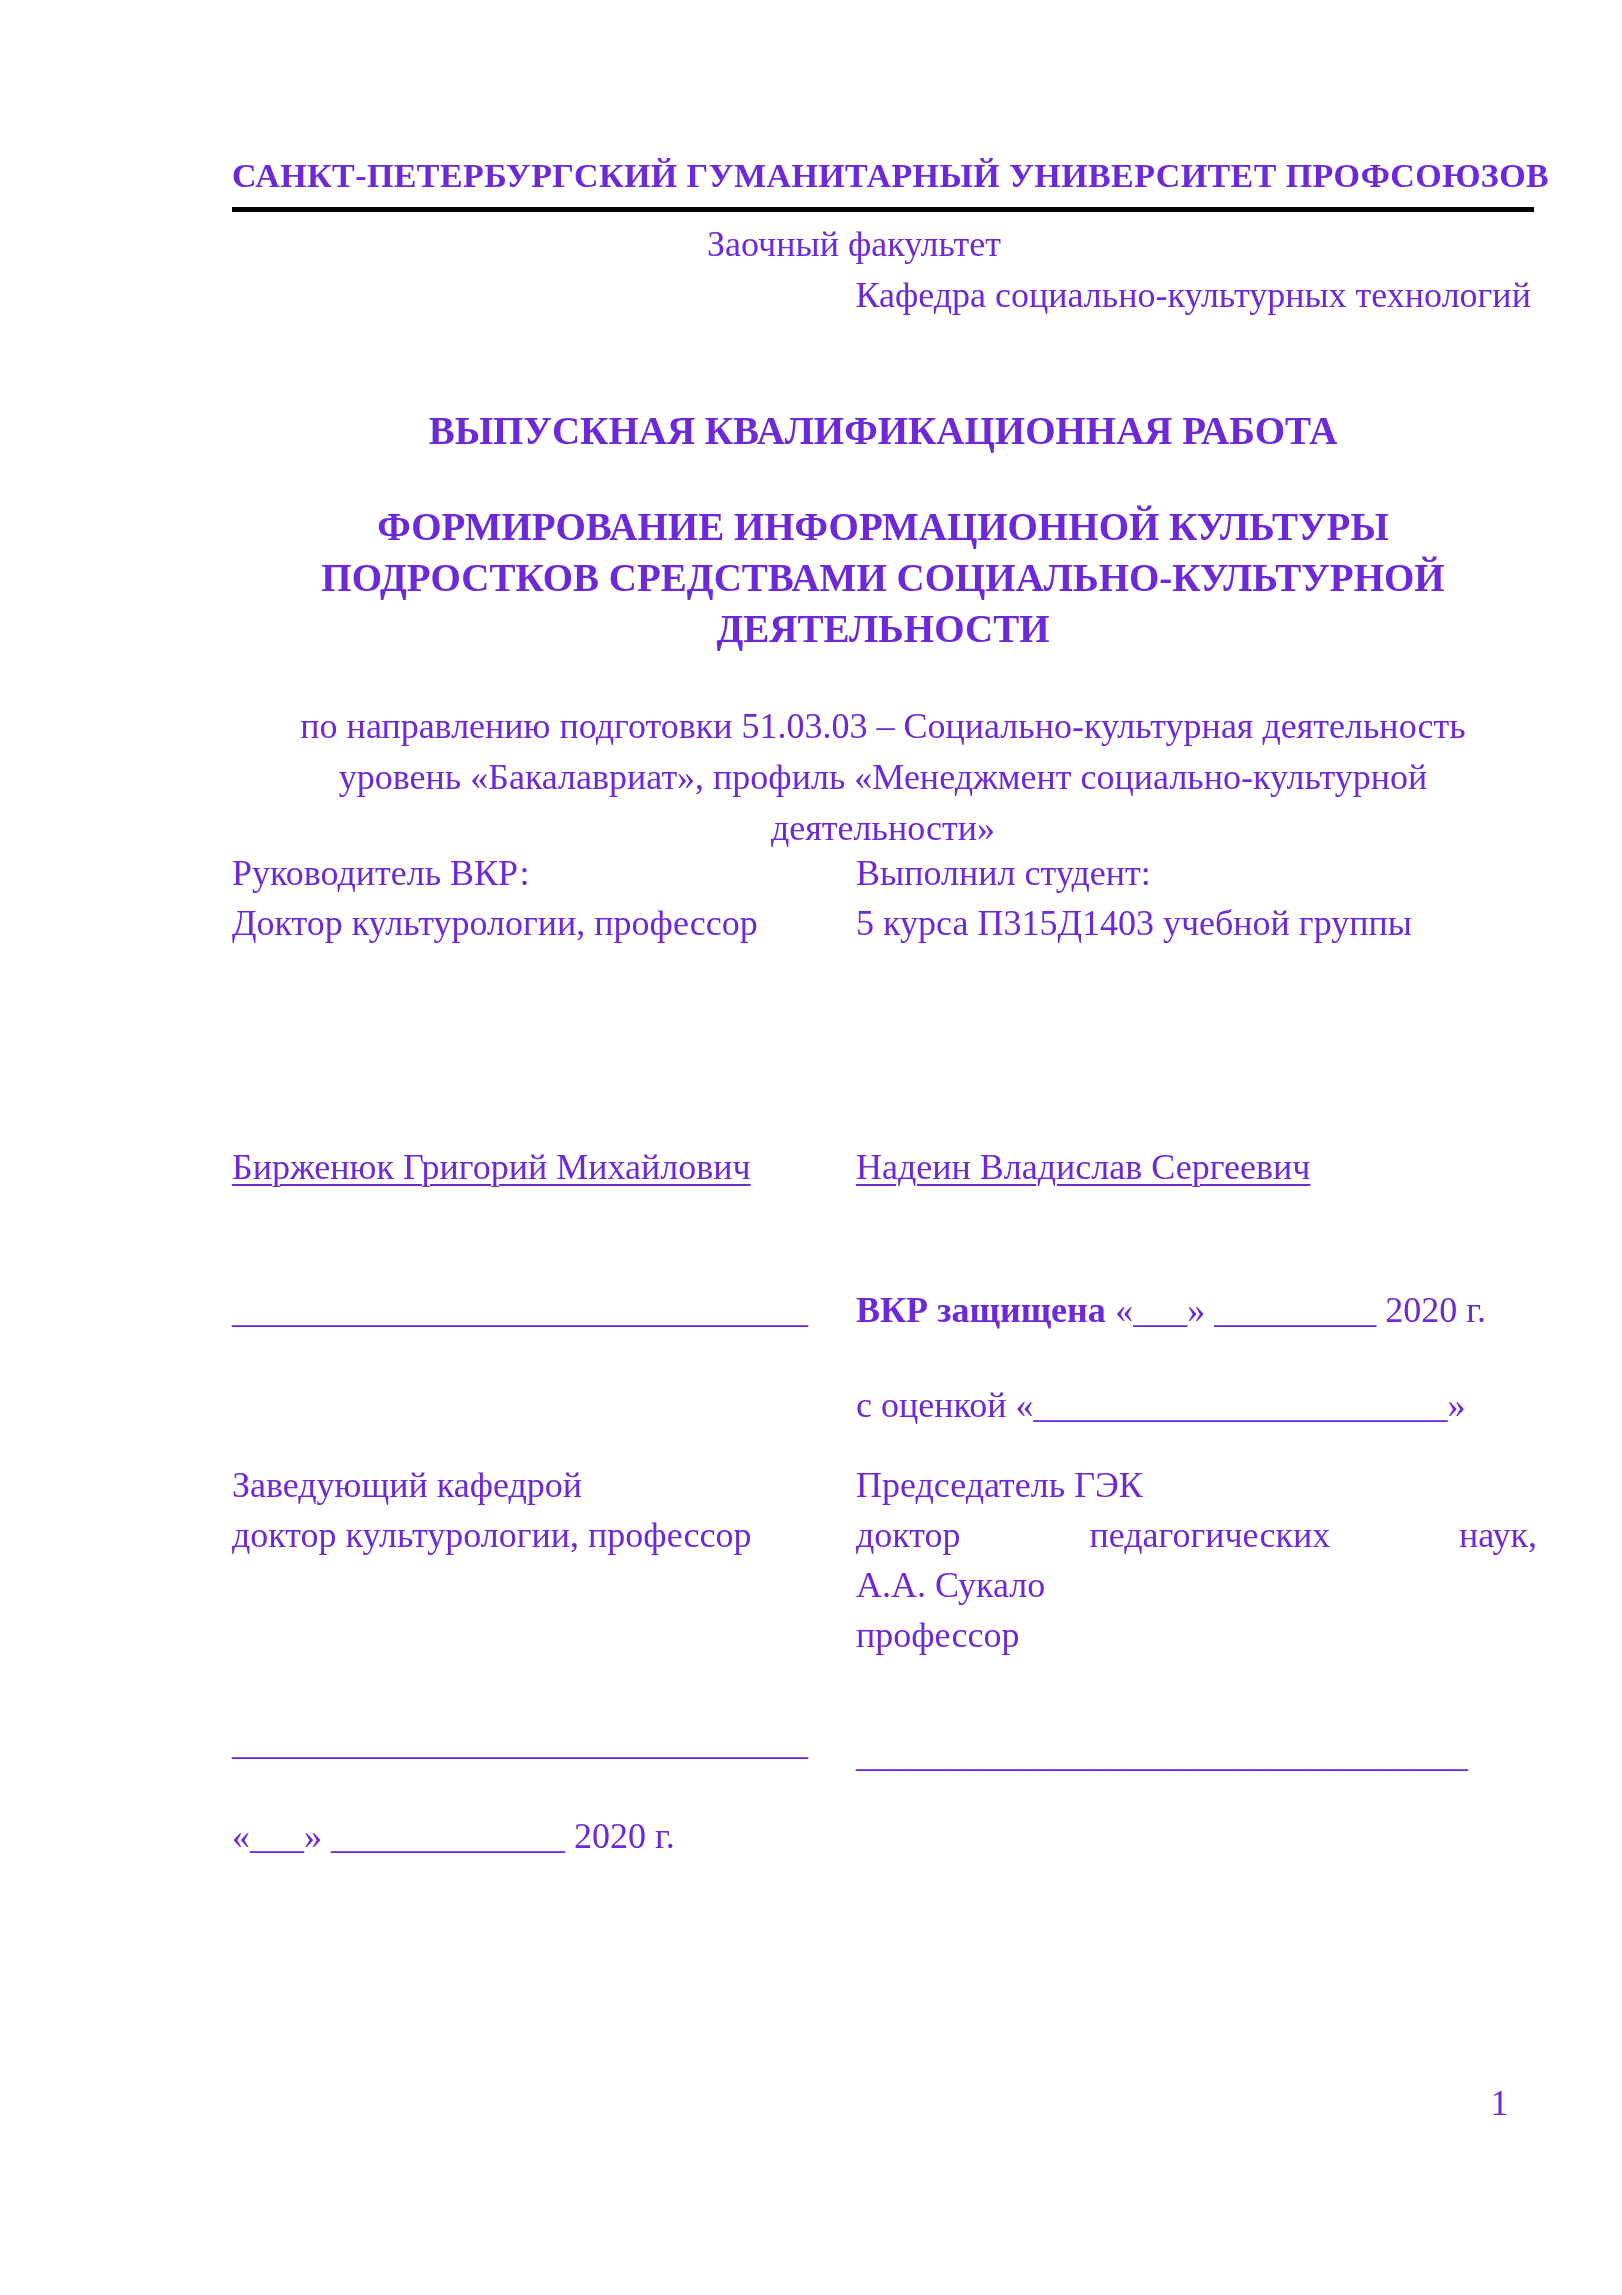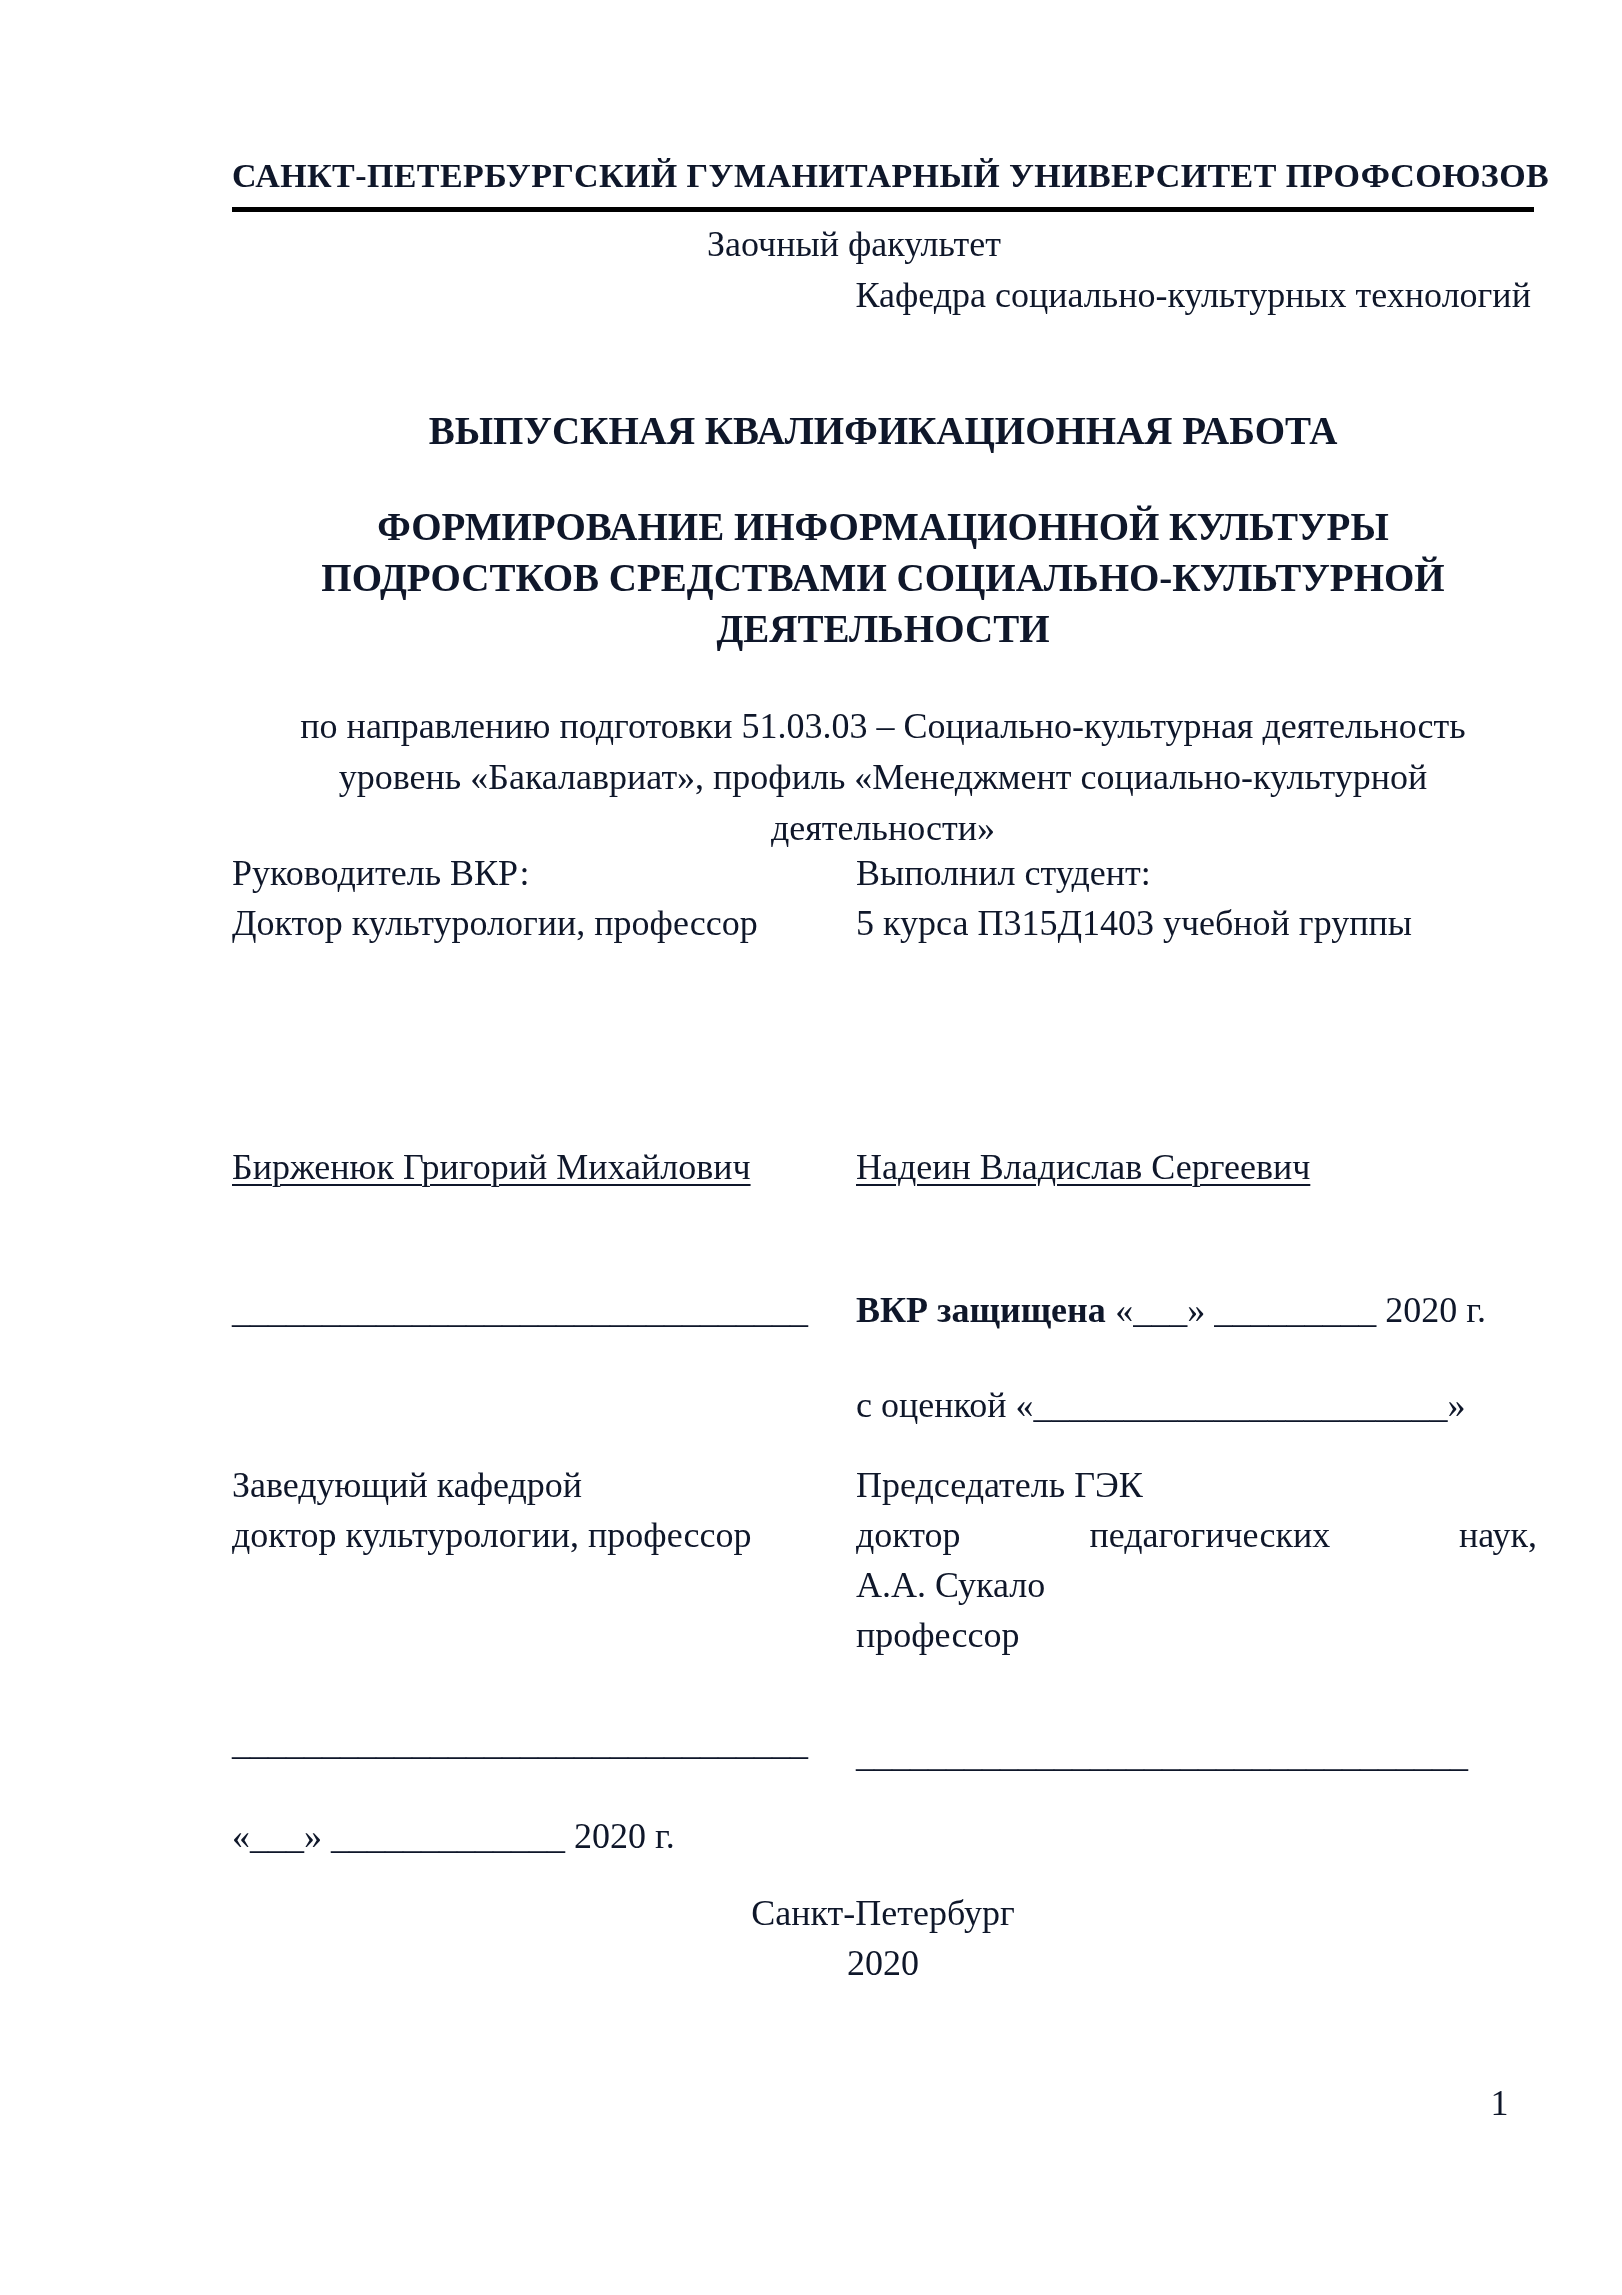--- a/index.html
+++ b/index.html
@@ -1,21 +1,21 @@
 <!DOCTYPE html>
 <html lang="ru" style="font-size:12.6px"><head>
 <meta charset="utf-8">
 <style>
   html,body{margin:0;padding:0;background:#888;}
   .page{
     position:relative;
     width:1623px;height:2295px;
     margin:0 auto;
     background:#ffffff;
-    color:#0f172a;
+    color:#6d28d9;
     font-family:"Liberation Serif","DejaVu Serif",serif;
     font-size:36px;
     overflow:hidden;
   }
   .abs{position:absolute;}
   .content-w{left:232px;width:1302px;}
   .center{text-align:center;}
   .right{text-align:right;}
   .b{font-weight:bold;}
   .nowrap{white-space:nowrap;}
@@ -116,21 +116,17 @@
     <div>А.А. Сукало</div>
     <div>профессор</div>
   </div>
 
   <div class="abs col-l sig-2l nowrap">________________________________</div>
 
   <div class="abs col-r sig-2r nowrap">__________________________________</div>
 
   <div class="abs col-l head-date nowrap">«___» _____________ 2020 г.</div>
 
-  <div class="abs content-w footer-city center">
-    <div>Санкт-Петербург</div>
-    <div>2020</div>
-  </div>
 
   <div class="abs page-num">1</div>
 
 </div>
 
 
 </body></html>

